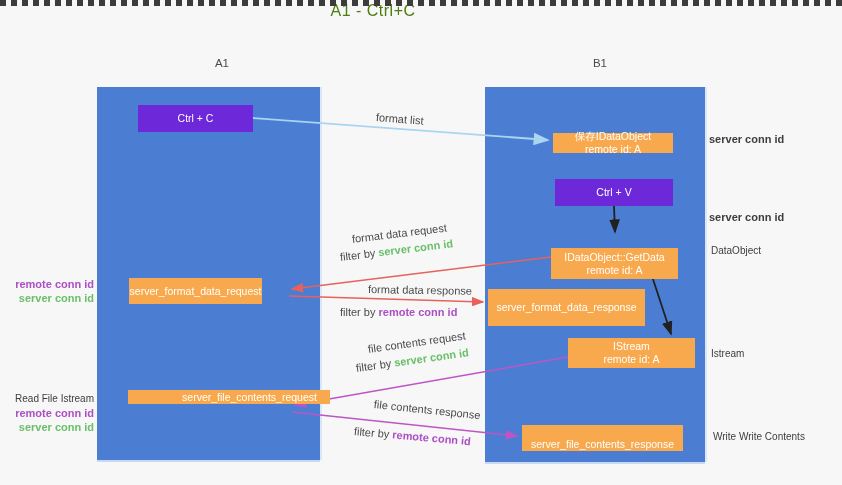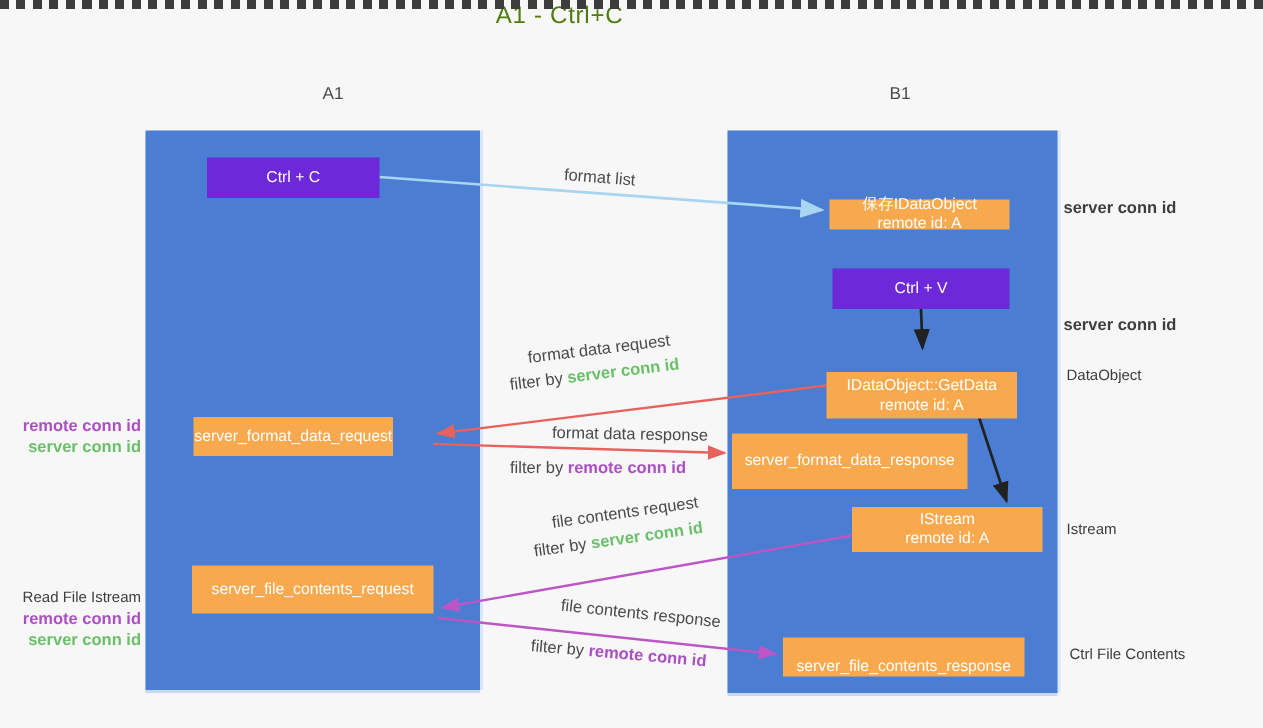--- a/index.html
+++ b/index.html
@@ -100,21 +100,21 @@
 <div class="abs node orange" style="left:129px;top:278px;width:133px;height:26px;">
   <span>server_format_data_request</span>
 </div>
 <div class="abs node orange" style="left:488px;top:289px;width:157px;height:37px;">
   <span>server_format_data_response</span>
 </div>
 <div class="abs node orange" style="left:568px;top:338px;width:127px;height:30px;">
   <span>IStream</span>
   <span>remote id: A</span>
 </div>
-<div class="abs node orange" style="left:128px;top:377px;width:161px;height:32px;">
+<div class="abs node orange" style="left:128px;top:390px;width:161px;height:14px;padding-left:41px;">
   <span>server_file_contents_request</span>
 </div>
 <div class="abs node orange" style="left:522px;top:425px;width:161px;height:26px;justify-content:flex-end;">
   <span>server_file_contents_response</span>
 </div>
 
 <div class="abs edge-label" style="left:376px;top:111px;transform:rotate(4.5deg);">format list</div>
 
 <div class="abs edge-label" style="left:352px;top:233px;transform:rotate(-7deg);">format data request</div>
 <div class="abs edge-label" style="left:340px;top:251px;transform:rotate(-7deg);">
@@ -133,21 +133,21 @@
 
 <div class="abs edge-label" style="left:374px;top:398px;transform:rotate(6deg);">file contents response</div>
 <div class="abs edge-label" style="left:354px;top:425px;transform:rotate(5deg);">
   <span>filter by </span><span class="purple-t">remote conn id</span>
 </div>
 
 <div class="abs side-label green-t" style="left:709px;top:133px;font-size:11px;">server conn id</div>
 <div class="abs side-label green-t" style="left:709px;top:211px;font-size:11px;">server conn id</div>
 <div class="abs side-label" style="left:711px;top:245px;">DataObject</div>
 <div class="abs side-label" style="left:711px;top:348px;">Istream</div>
-<div class="abs side-label" style="left:713px;top:431px;">Ctrl File Contents</div>
+<div class="abs side-label" style="left:713px;top:431px;">Write Write Contents</div>
 
 <div class="abs left-block" style="top:277px;">
   <div class="purple-t">remote conn id</div>
   <div class="green-t">server conn id</div>
 </div>
 <div class="abs left-block" style="top:392px;">
   <div class="side-label" style="font-weight:normal;">Read File Istream</div>
   <div class="purple-t">remote conn id</div>
   <div class="green-t">server conn id</div>
 </div>

